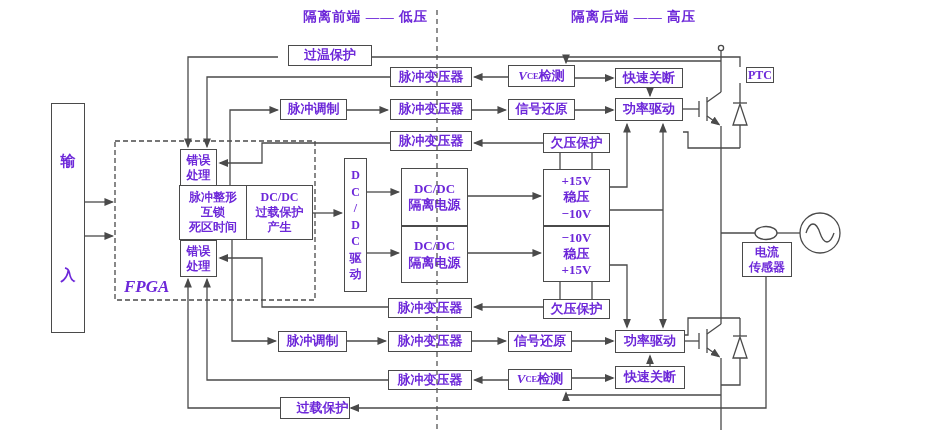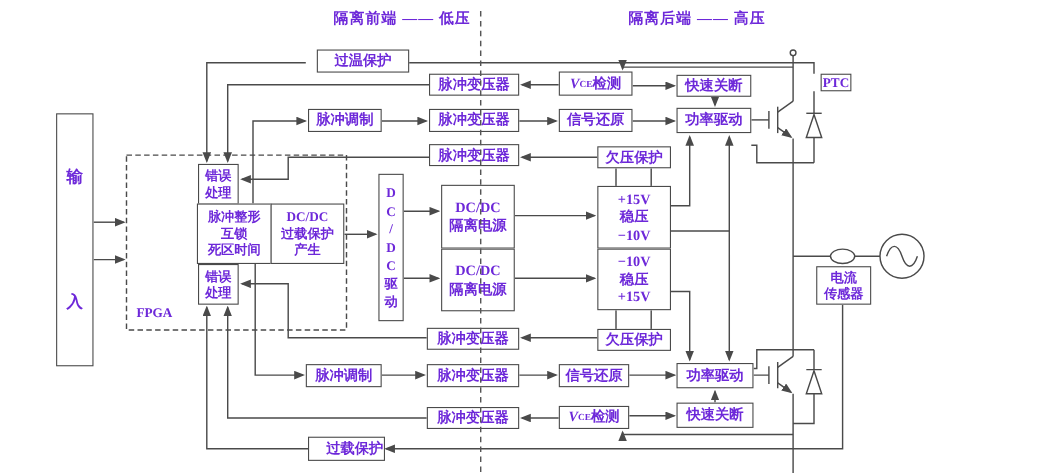--- a/index.html
+++ b/index.html
@@ -12,21 +12,21 @@
   .box{
     position:absolute;z-index:3;box-sizing:border-box;
     border:1.4px solid #4a4a4a;background:#ffffff;
     display:flex;flex-direction:column;align-items:center;justify-content:center;
     font-size:13px;line-height:1.25;text-align:center;font-weight:600;
     white-space:nowrap;
   }
   .sm{font-size:12px;}
   .vert{line-height:1.38;}
   .title{position:absolute;top:8px;z-index:4;font-size:13.5px;font-weight:700;letter-spacing:1px;}
-  .fpga-label{position:absolute;z-index:3;font-size:12px;font-weight:600;font-family:"Liberation Serif",serif;}
+  .fpga-label{position:absolute;z-index:3;font-size:17px;font-weight:600;font-family:"Liberation Serif",serif;font-style:italic;}
   .vce-v{font-style:italic;font-family:"Liberation Serif",serif;}
   sub{font-size:8.5px;font-family:Liberation Serif, serif;}
   .w{stroke:#4a4a4a;stroke-width:1.3;fill:none;}
   .wt{stroke:#4a4a4a;stroke-width:1.3;fill:#ffffff;}
 </style>
 </head>
 <body>
 
 <div id="stage">
 

